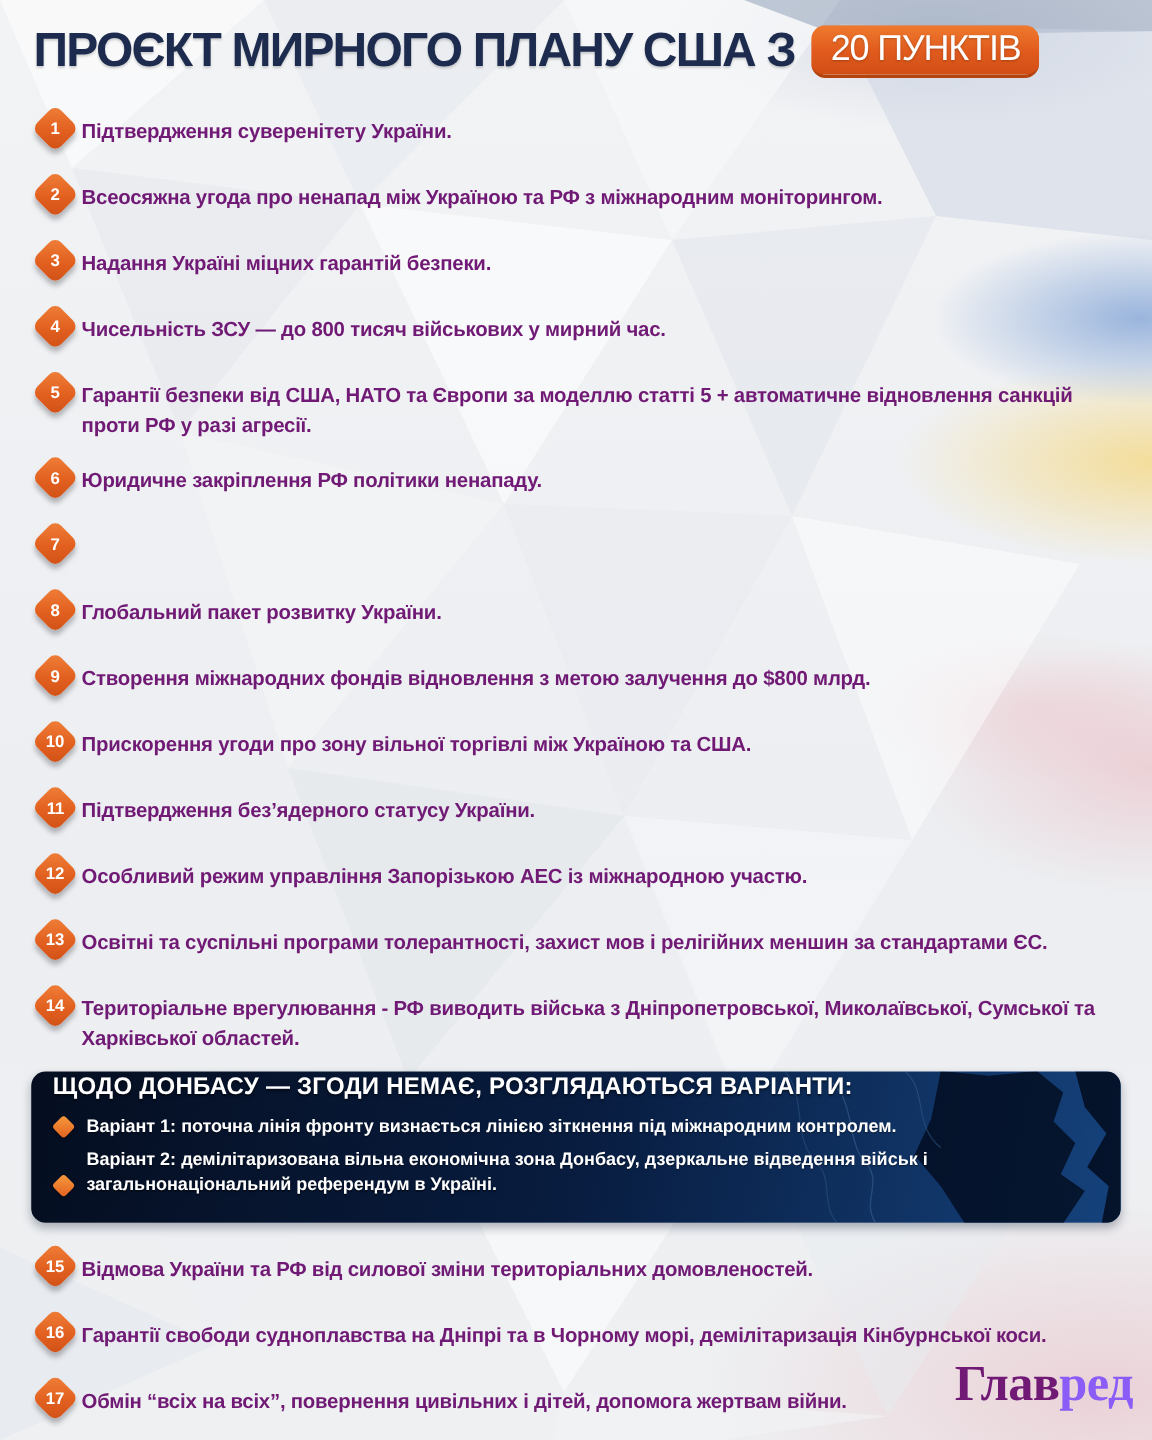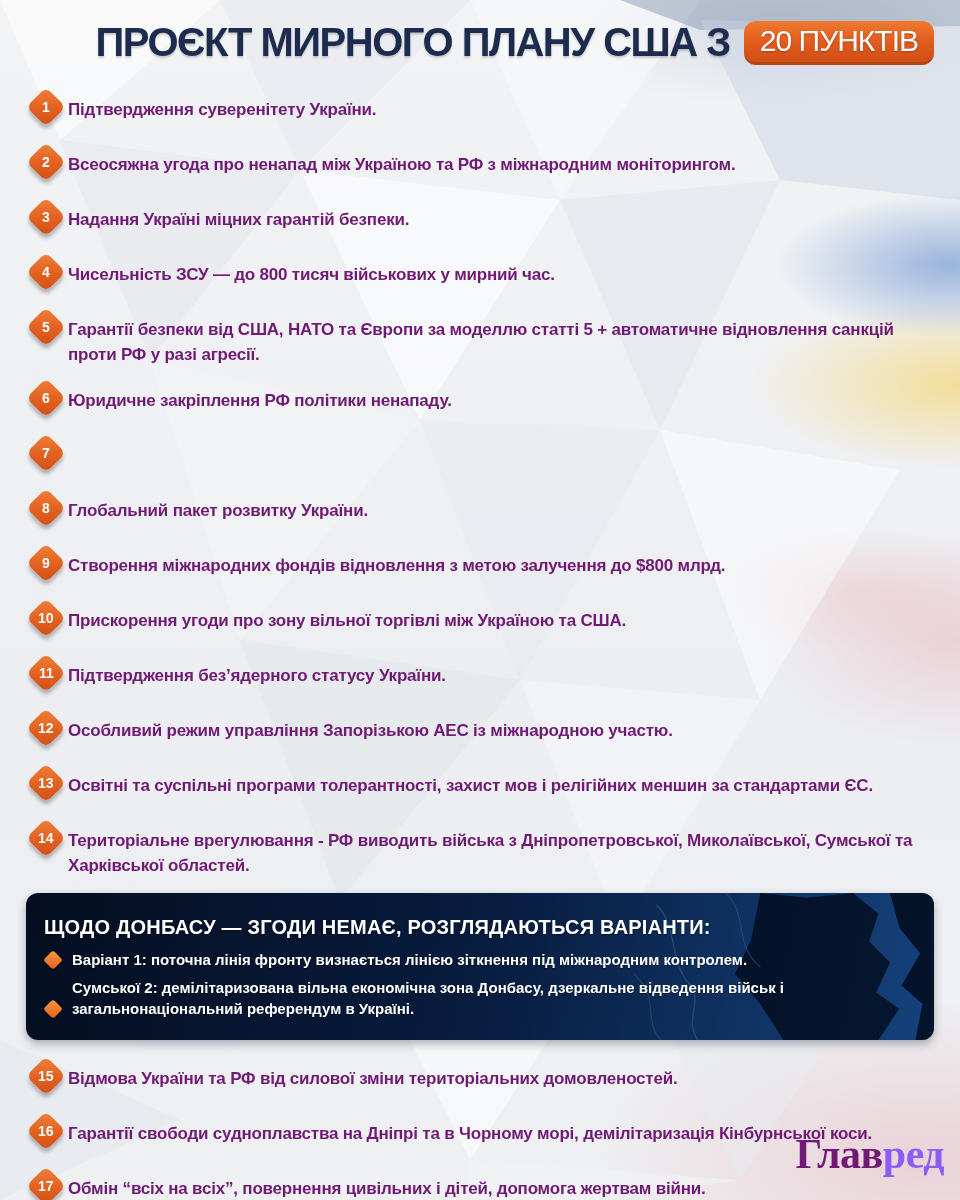--- a/index.html
+++ b/index.html
@@ -16,21 +16,21 @@
       radial-gradient(240px 100px at 950px 265px, rgba(96,140,205,.60), transparent 72%),
       radial-gradient(300px 120px at 960px 385px, rgba(246,214,120,.72), transparent 70%),
       radial-gradient(280px 150px at 955px 640px, rgba(233,169,178,.42), transparent 70%),
       radial-gradient(200px 90px  at 860px 590px, rgba(236,190,196,.35), transparent 70%),
       radial-gradient(460px 220px at 920px 1160px, rgba(231,180,188,.50), transparent 72%),
       radial-gradient(320px 110px at 780px 30px,  rgba(150,165,195,.28), transparent 70%),
       linear-gradient(180deg,#f2f3f5 0%,#eceef1 60%,#eef0f2 100%);
   }
   .content{position:relative;z-index:2;padding:20px 26px 0 26px;}
   
-  .title-row{display:flex;align-items:center;gap:14px;margin:0 0 26px 2px;white-space:nowrap;justify-content:flex-end;}
+  .title-row{display:flex;align-items:center;gap:14px;margin:0 0 26px 2px;white-space:nowrap;}
   .title-main{
     font-size:40px;font-weight:800;letter-spacing:-1.5px;color:#1c2b4e;
     text-shadow:0 2px 2px rgba(0,0,0,.18);
   }
   .title-badge{
     background:linear-gradient(180deg,#ef7a2e 0%,#e05a1d 55%,#d14e15 100%);
     border-bottom:3px solid #b5430e;
     color:#fff;font-size:30px;font-weight:400;letter-spacing:-1px;
     padding:3px 16px 4px 16px;border-radius:12px;
     text-shadow:0 1px 2px rgba(0,0,0,.25);
@@ -51,21 +51,21 @@
   }
   .item-text{
     max-width:872px;font-size:17px;line-height:25px;font-weight:700;
     letter-spacing:-.2px;color:#701a75;padding-top:6px;
   }
   
   .donbas-box{
     position:relative;margin:2px 0 20px 0;border-radius:12px;overflow:hidden;
     background:linear-gradient(100deg,#050e20 0%,#081c3f 50%,#15427c 100%);
     box-shadow:0 4px 8px rgba(40,50,70,.35);
-    padding:23px 20px 14px 16px;color:#fff;
+    padding:2px 20px 14px 16px;color:#fff;
   }
   .donbas-map{position:absolute;top:0;right:0;height:100%;z-index:0;opacity:.9;}
   .donbas-inner{position:relative;z-index:1;}
   .donbas-heading{
     font-size:20px;font-weight:800;letter-spacing:.2px;margin:0 0 10px 2px;
     text-shadow:0 1px 2px rgba(0,0,0,.5);
   }
   .variant-row{display:flex;align-items:flex-end;margin:0 0 7px 0;}
   .v-diamond-wrap{width:30px;min-width:30px;height:20px;position:relative;}
   .v-diamond{
@@ -260,21 +260,21 @@
       <div class="variant-row">
         <span class="v-diamond-wrap">
             <span class="v-diamond"></span>
           </span>
         <span class="variant-text"><b>Варіант 1:</b> <span>поточна лінія фронту визнається лінією зіткнення під міжнародним контролем.</span></span>
       </div>
       <div class="variant-row">
         <span class="v-diamond-wrap">
             <span class="v-diamond"></span>
           </span>
-        <span class="variant-text"><b>Сумської 2:</b> <span>демілітаризована вільна економічна зона Донбасу, дзеркальне відведення військ і загальнонаціональний референдум в Україні.</span></span>
+        <span class="variant-text"><b>Варіант 2:</b> <span>демілітаризована вільна економічна зона Донбасу, дзеркальне відведення військ і загальнонаціональний референдум в Україні.</span></span>
       </div>
     </div>
   </div>
 
   <ul class="items">
   <li class="item-row">
     <span class="marker-wrap">
       <span class="diamond">
             <span class="num">15</span>
           </span>

